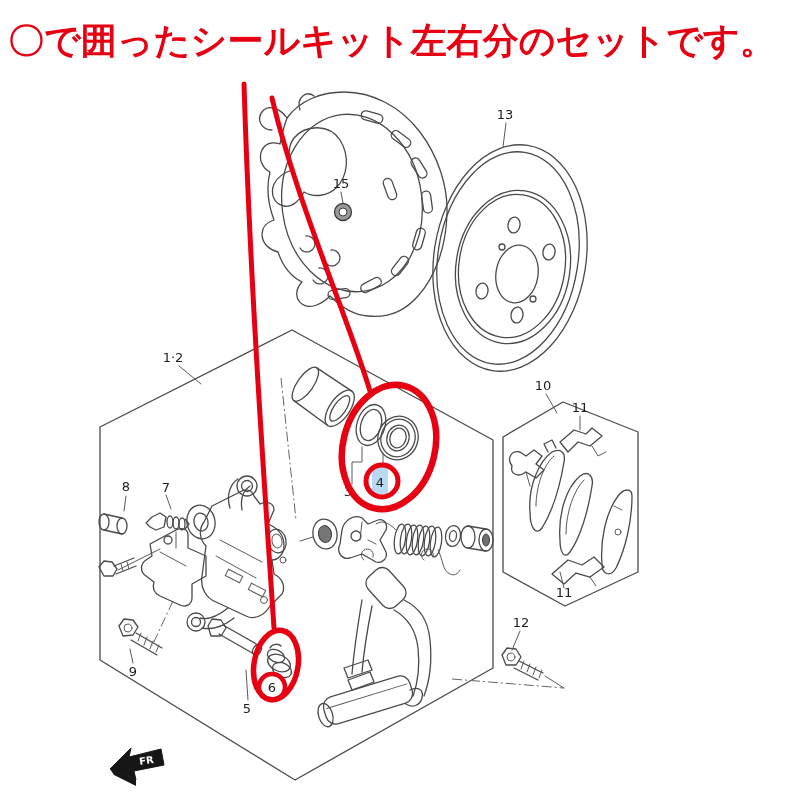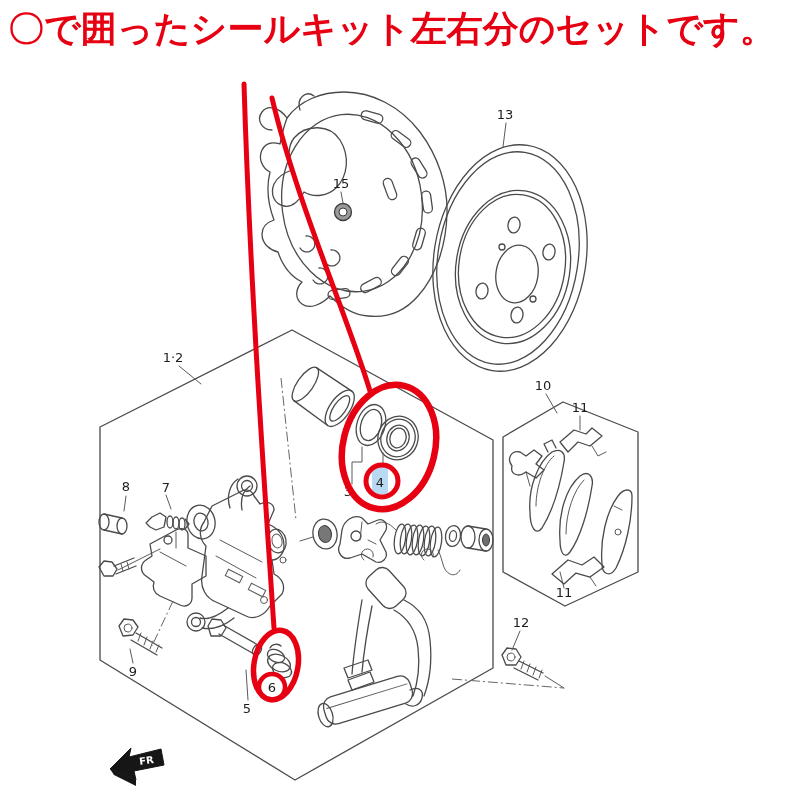--- a/index.html
+++ b/index.html
@@ -1,20 +1,20 @@
 <!DOCTYPE html>
 <html><head>
 <meta charset="utf-8">
 <style>
   html,body{margin:0;padding:0;background:#ffffff;}
   #stage{position:relative;width:800px;height:800px;background:#ffffff;overflow:hidden;
          font-family:"DejaVu Sans",sans-serif;}
   .headline{position:absolute;left:8px;font-weight:bold;font-size:36px;line-height:1.15;
             white-space:nowrap;letter-spacing:0px;font-family:"DejaVu Sans",sans-serif;}
-  #headline1{top:8px;}
+  #headline1{top:20px;}
   #headline2{top:52px;}
   svg{position:absolute;left:0;top:0;}
   .ln{stroke:#4a4a4a;stroke-width:1.3;fill:none;stroke-linecap:round;stroke-linejoin:round;}
   .thin{stroke:#5a5a5a;stroke-width:1;fill:none;stroke-linecap:round;}
   .part-label{font:13px "DejaVu Sans",sans-serif;fill:#1c1c1c;text-anchor:middle;}
   .dashdot{stroke:#666;stroke-width:1;fill:none;stroke-dasharray:10 3 2 3;}
 </style>
 </head>
 <body>
 

